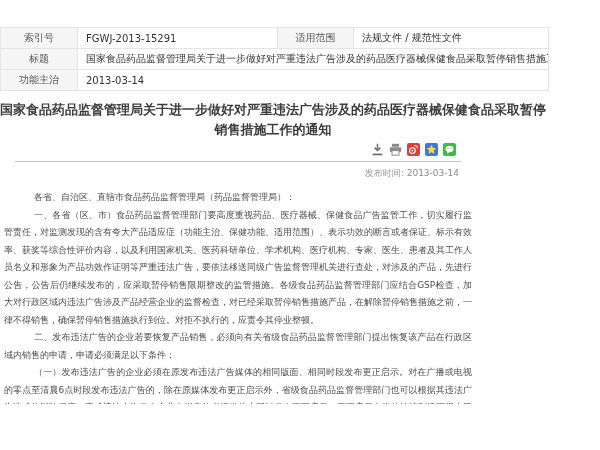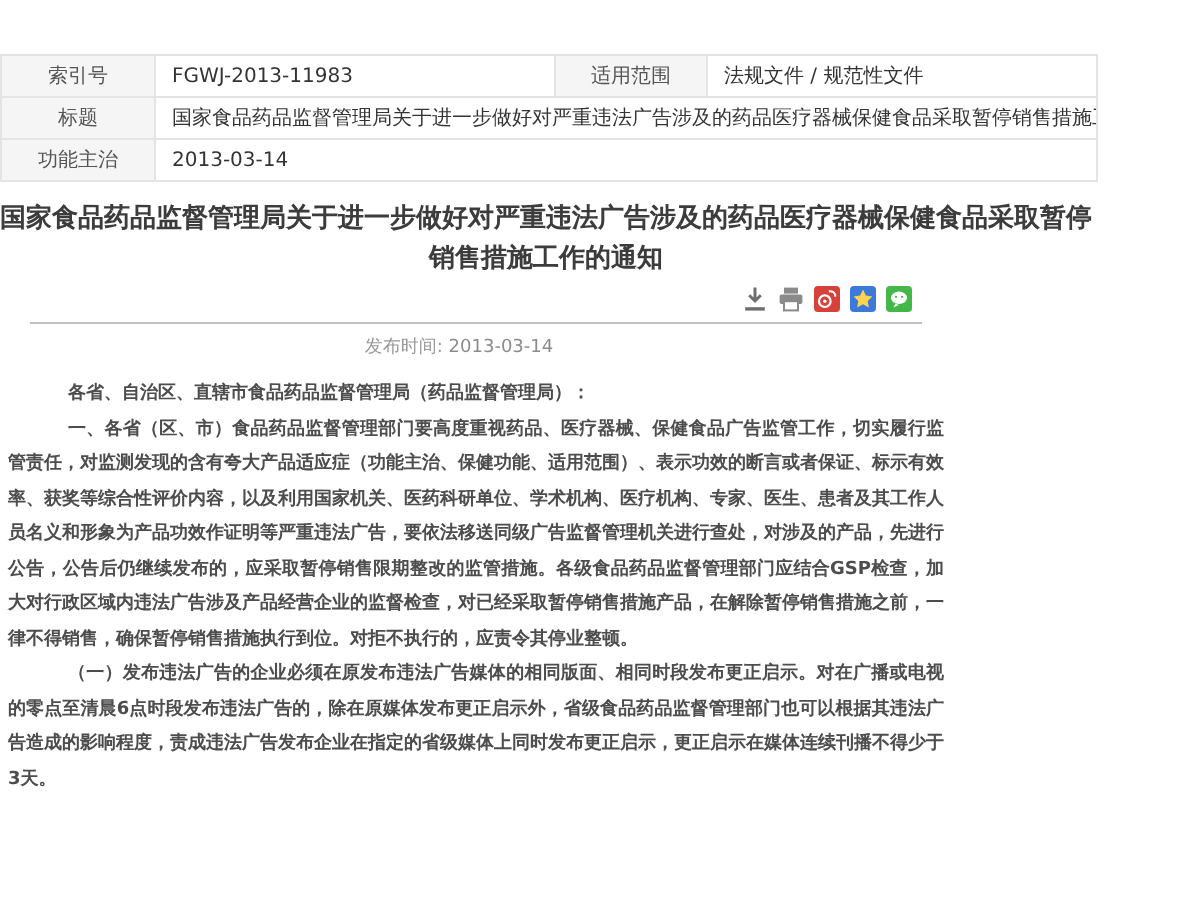--- a/index.html
+++ b/index.html
@@ -18,44 +18,44 @@
   .art-title { margin:9px auto 0; width:546px; text-align:center; font-size:13px; font-weight:bold;
     color:#3c3c3c; line-height:20px; }
   .doc-number { margin-top:5px; text-align:center; font-size:9px; color:#5a5a5a; }
 
   
   .toolbar { height:14px; margin:4px 20px 0 0; display:flex; justify-content:flex-end;
     align-items:center; gap:5px; }
   .tool-btn { width:13px; height:13px; display:inline-flex; align-items:center; justify-content:center;
     cursor:pointer; border:none; background:transparent; padding:0; }
   .divider { height:1px; background:#c2c2c2; margin:3px 15px 0 15px; }
-  .publish-line { text-align:center; padding-right:17px; margin-top:5px; font-size:9px; color:#999; }
+  .publish-line { text-align:right; padding-right:17px; margin-top:5px; font-size:9px; color:#999; }
   .publish-line .pv { color:#8c8c8c; }
 
   
   .article-body { margin-top:9px; padding:0 4px; font-size:9px; line-height:17.5px; color:#4d4d4d;
-    height:215px; overflow:hidden;font-weight:bold; }
+    height:215px; overflow:hidden; }
   .article-body p { text-indent:30px; text-align:justify; }
 </style>
 </head>
 <body>
 
 <div class="page">
 
   <table class="meta">
     <colgroup>
         <col class="col-lbl">
         <col class="col-v1">
         <col class="col-lbl2">
         <col class="col-v2">
       </colgroup>
     <tbody>
         <tr>
       <td class="lbl">索引号</td>
-      <td>FGWJ-2013-11983</td>
+      <td>FGWJ-2013-15291</td>
       <td class="lbl">适用范围</td>
       <td>法规文件 / 规范性文件</td>
     </tr>
     <tr>
       <td class="lbl">标题</td>
       <td colspan="3">国家食品药品监督管理局关于进一步做好对严重违法广告涉及的药品医疗器械保健食品采取暂停销售措施工作的通知</td>
     </tr>
     <tr>
       <td class="lbl">功能主治</td>
       <td colspan="3">2013-03-14</td>
@@ -117,17 +117,18 @@
   <div class="divider"></div>
 
   <div class="publish-line">
     <span>发布时间:</span>
     <span class="pv">2013-03-14</span>
   </div>
 
   <div class="article-body">
     <p>各省、自治区、直辖市食品药品监督管理局（药品监督管理局）：</p>
     <p>一、各省（区、市）食品药品监督管理部门要高度重视药品、医疗器械、保健食品广告监管工作，切实履行监管责任，对监测发现的含有夸大产品适应症（功能主治、保健功能、适用范围）、表示功效的断言或者保证、标示有效率、获奖等综合性评价内容，以及利用国家机关、医药科研单位、学术机构、医疗机构、专家、医生、患者及其工作人员名义和形象为产品功效作证明等严重违法广告，要依法移送同级广告监督管理机关进行查处，对涉及的产品，先进行公告，公告后仍继续发布的，应采取暂停销售限期整改的监管措施。各级食品药品监督管理部门应结合GSP检查，加大对行政区域内违法广告涉及产品经营企业的监督检查，对已经采取暂停销售措施产品，在解除暂停销售措施之前，一律不得销售，确保暂停销售措施执行到位。对拒不执行的，应责令其停业整顿。</p>
+    <p>二、发布违法广告的企业若要恢复产品销售，必须向有关省级食品药品监督管理部门提出恢复该产品在行政区域内销售的申请，申请必须满足以下条件：</p>
     <p>（一）发布违法广告的企业必须在原发布违法广告媒体的相同版面、相同时段发布更正启示。对在广播或电视的零点至清晨6点时段发布违法广告的，除在原媒体发布更正启示外，省级食品药品监督管理部门也可以根据其违法广告造成的影响程度，责成违法广告发布企业在指定的省级媒体上同时发布更正启示，更正启示在媒体连续刊播不得少于3天。</p>
 
   </div>
 
 </div>
 
 </body></html>

